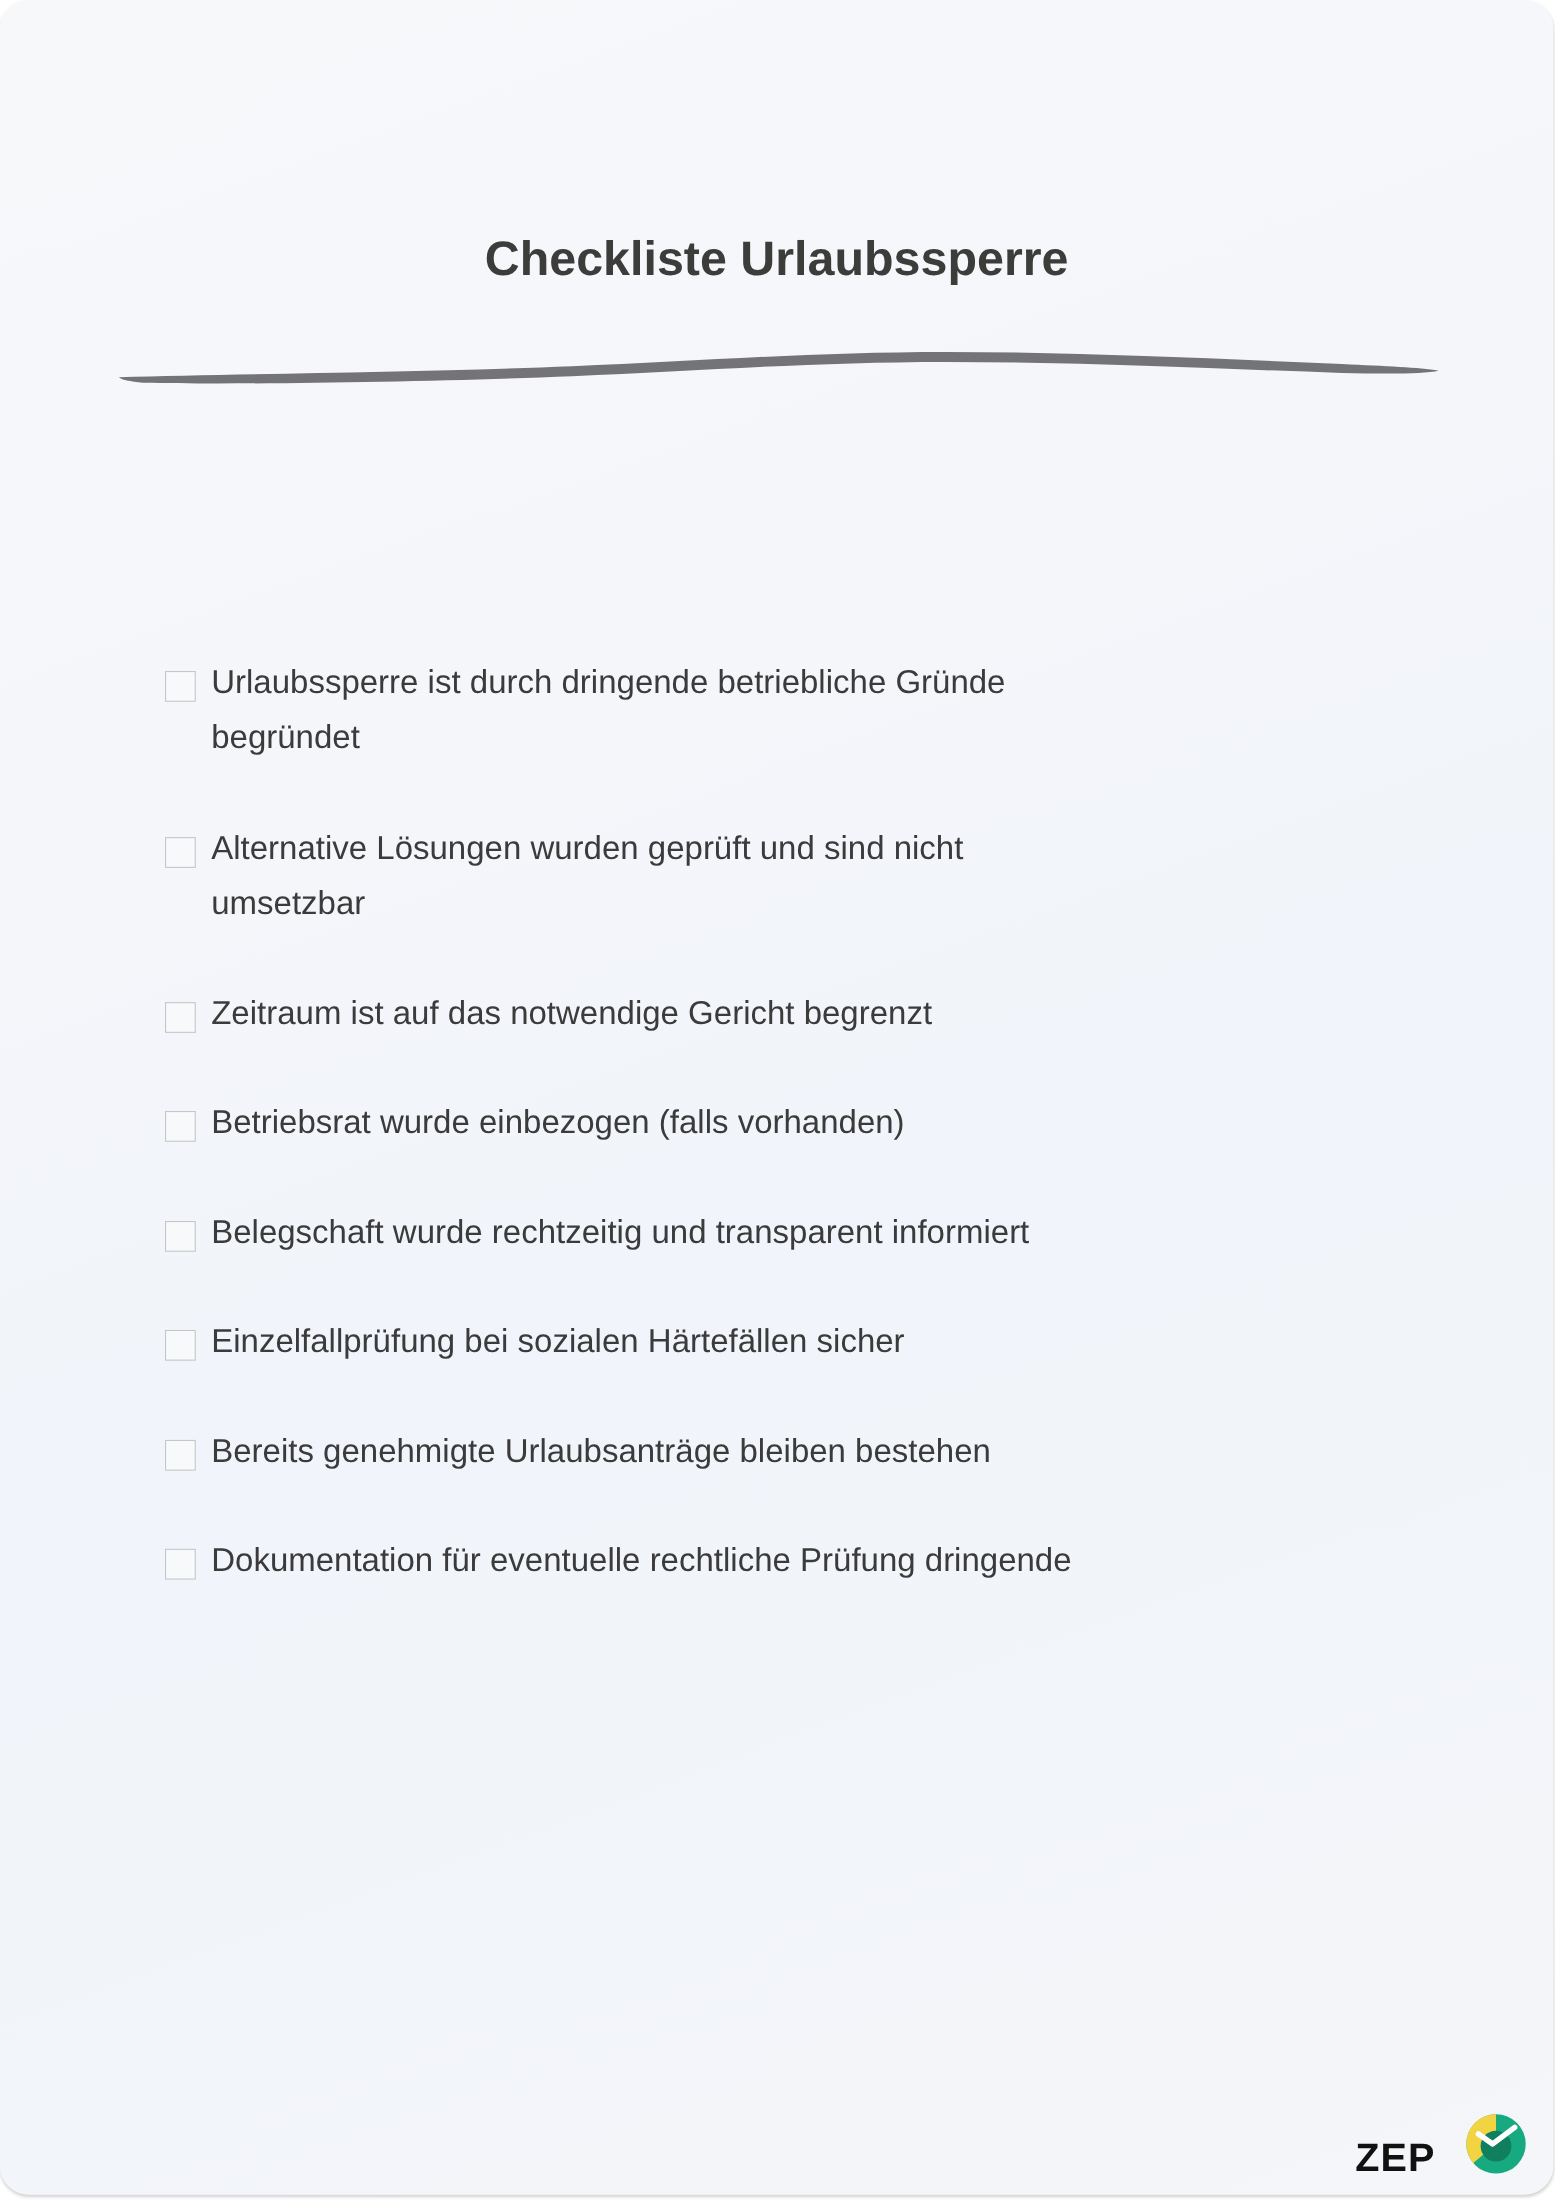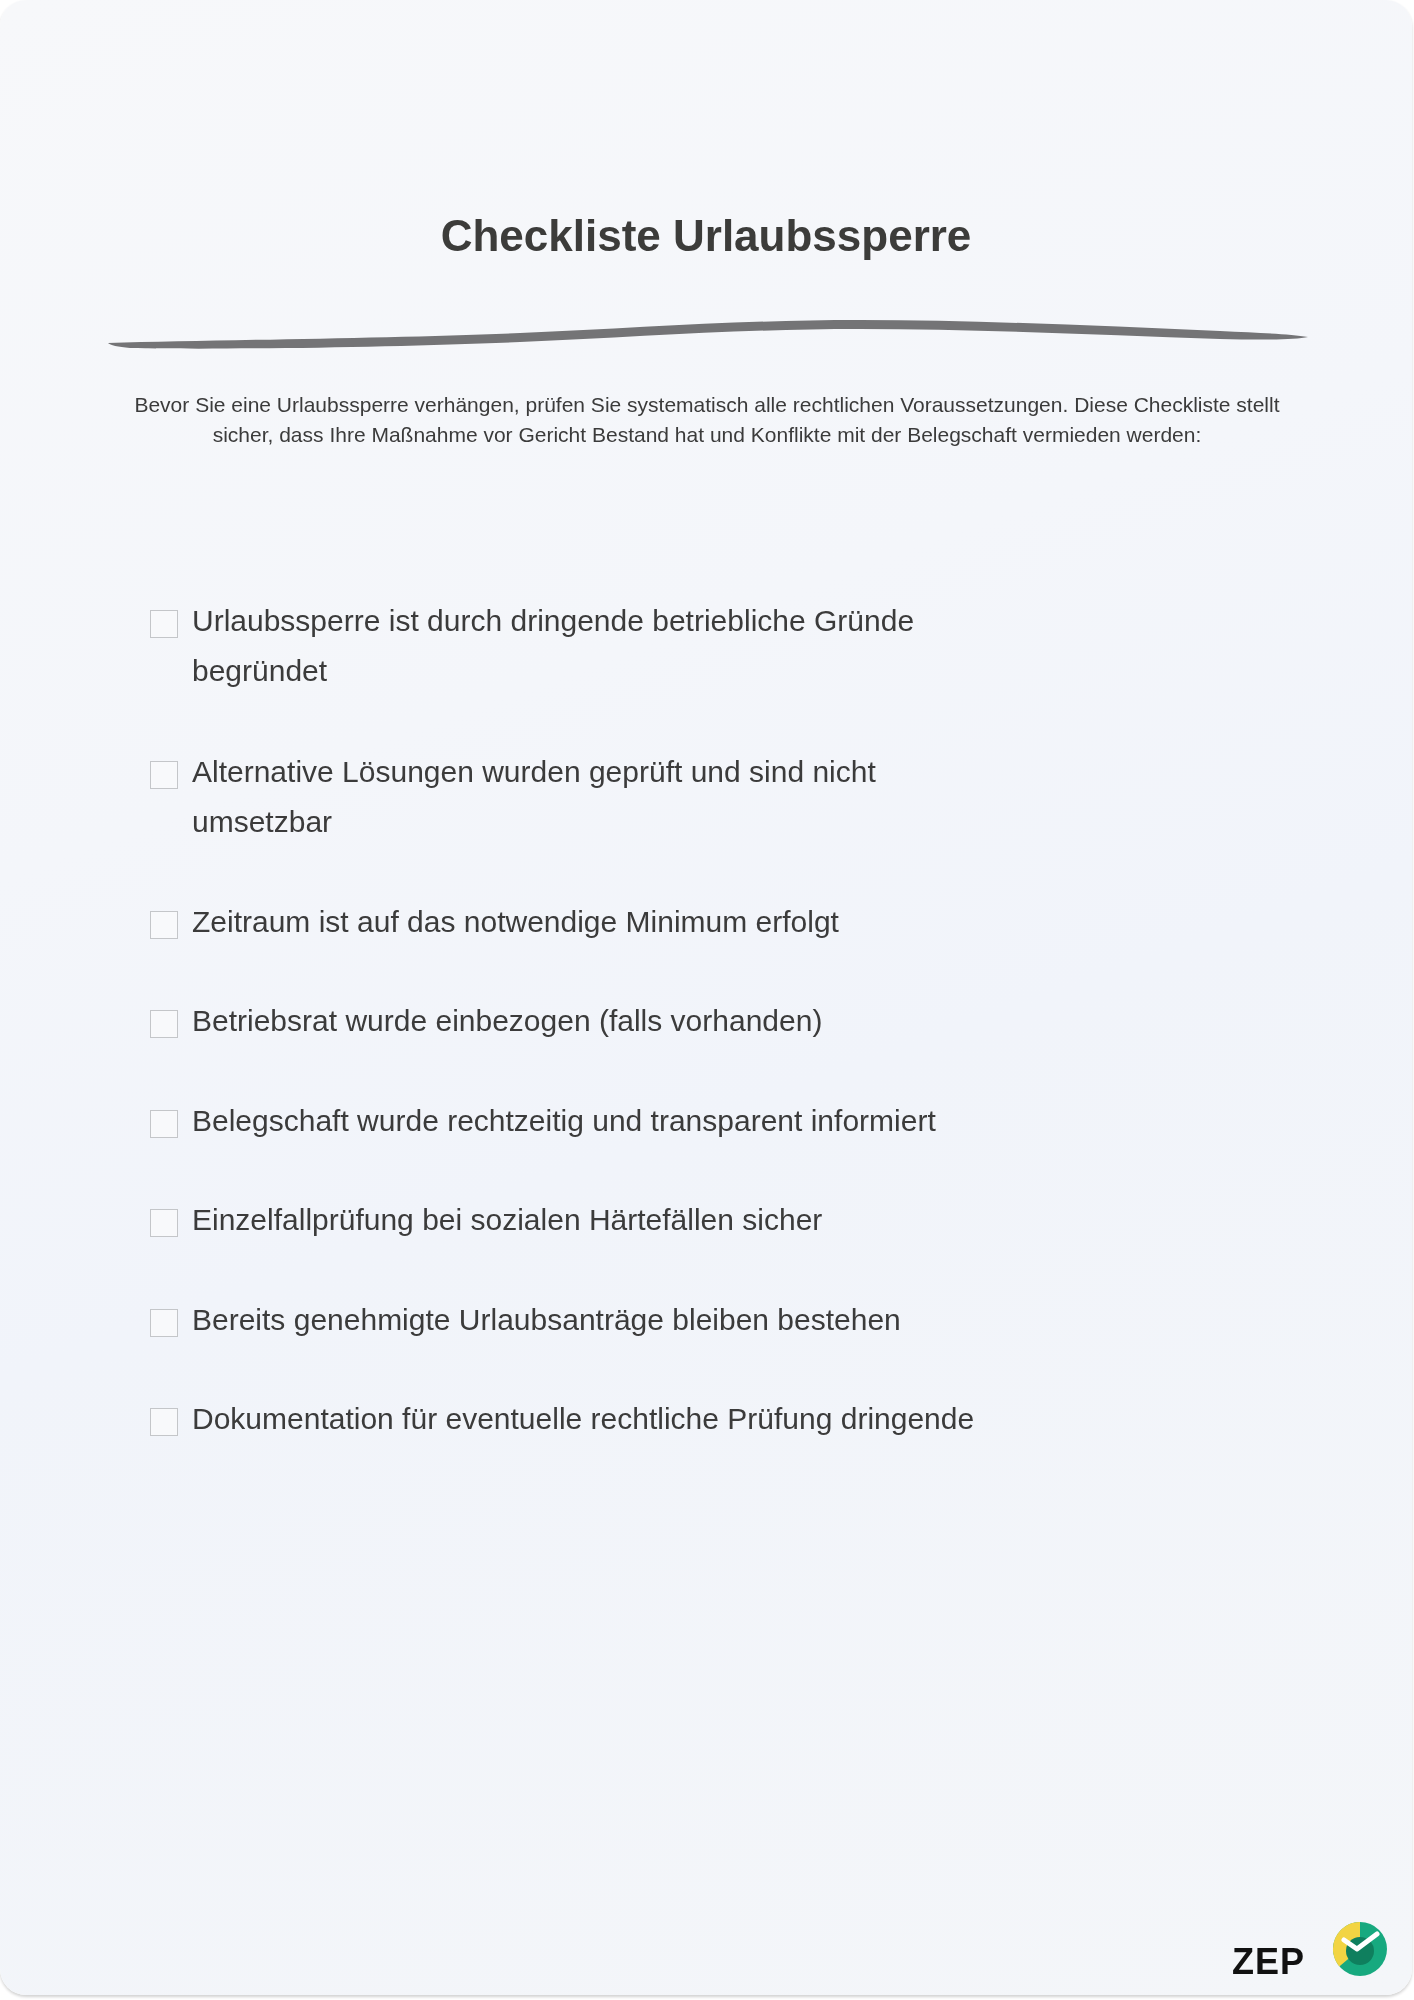--- a/index.html
+++ b/index.html
@@ -121,36 +121,35 @@
 <body>
 
 <div class="card">
 
   <h1 class="title">Checkliste Urlaubssperre</h1>
 
   <svg class="divider" viewBox="0 0 1220 45" preserveAspectRatio="none">
     <path d="M8,33 C120,30 300,28 420,23 C540,18 640,10 760,10 C880,10 1000,16 1120,21 C1160,23 1190,24 1208,27 C1195,30 1160,30 1120,29 C1000,25 880,19 760,19 C640,19 540,27 420,32 C300,37 120,40 30,38 C18,37 10,35 8,33 Z" fill="#747476"></path>
   </svg>
 
-  <p class="intro">Bevor Sie eine Urlaubssperre verhängen, prüfen Sie systematisch alle rechtlichen Voraussetzungen. Diese Checkliste stellt sicher, dass Ihre Maßnahme vor Gericht Bestand hat und Konflikte mit der Belegschaft vermieden werden:</p>
 
   <ul class="checklist">
     <li class="check-item" style="top:610px;">
       <span class="checkbox"></span>
       <span class="item-text">Urlaubssperre ist durch dringende betriebliche Gründe
 begründet</span>
     </li>
     <li class="check-item" style="top:761px;">
       <span class="checkbox"></span>
       <span class="item-text">Alternative Lösungen wurden geprüft und sind nicht
 umsetzbar</span>
     </li>
     <li class="check-item" style="top:911px;">
       <span class="checkbox"></span>
-      <span class="item-text">Zeitraum ist auf das notwendige Minimum erfolgt</span>
+      <span class="item-text">Zeitraum ist auf das notwendige Gericht begrenzt</span>
     </li>
     <li class="check-item" style="top:1010px;">
       <span class="checkbox"></span>
       <span class="item-text">Betriebsrat wurde einbezogen (falls vorhanden)</span>
     </li>
     <li class="check-item" style="top:1110px;">
       <span class="checkbox"></span>
       <span class="item-text">Belegschaft wurde rechtzeitig und transparent informiert</span>
     </li>
     <li class="check-item" style="top:1209px;">

